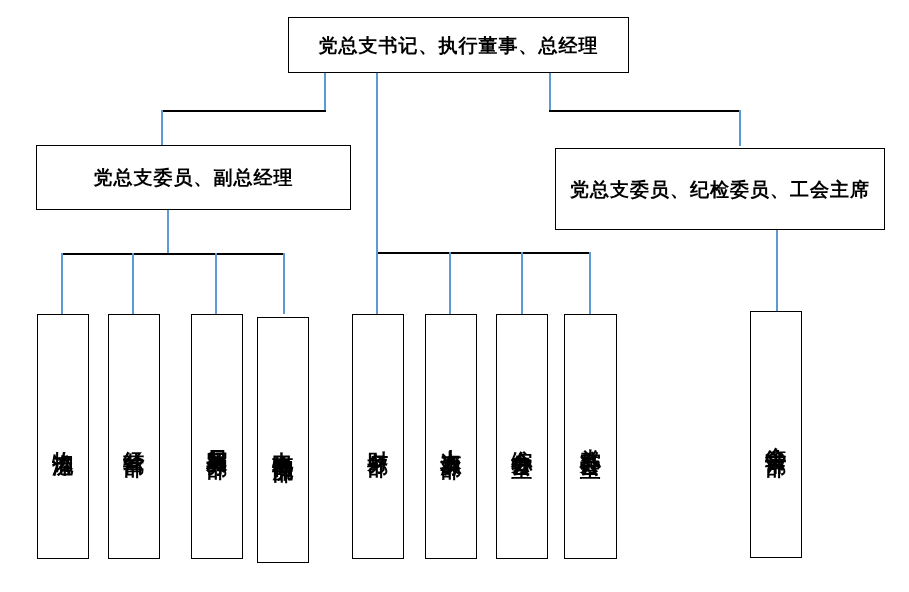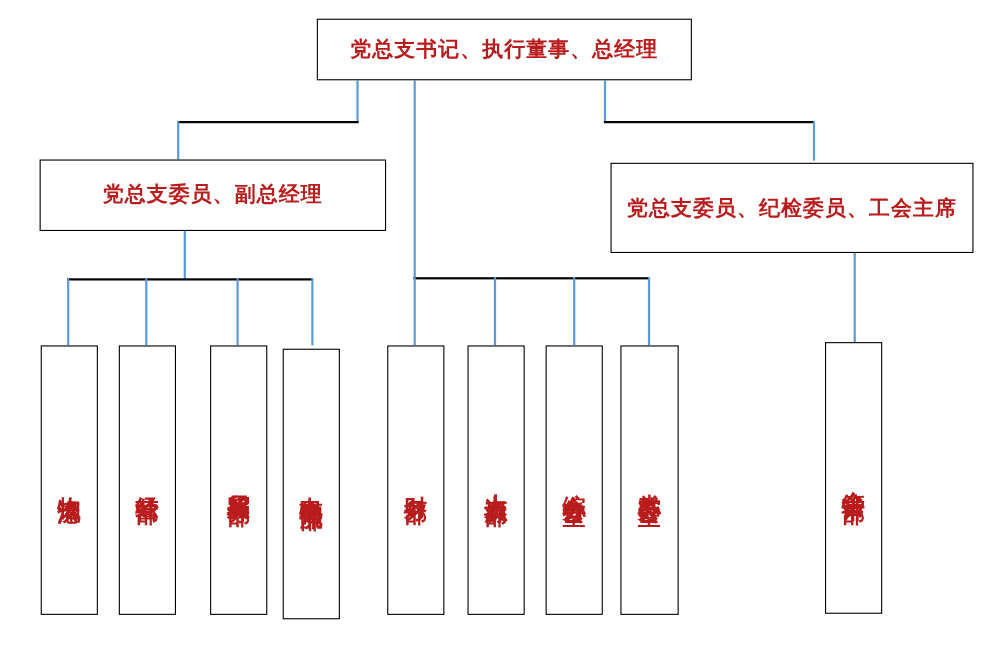--- a/index.html
+++ b/index.html
@@ -20,21 +20,21 @@
 
   
   .node {
     position: absolute;
     box-sizing: border-box;
     border: 1.4px solid #000000;
     background: #ffffff;
     display: flex;
     align-items: center;
     justify-content: center;
-    color: #b91c1c;
+    color: #000000;
   }
   .node .label {
     font-family: "DejaVu Serif", "Liberation Serif", serif;
     font-weight: 700;
     letter-spacing: 1px;
     white-space: nowrap;
   }
   .node.horizontal .label {
     font-size: 19px;
     line-height: 1.1;

